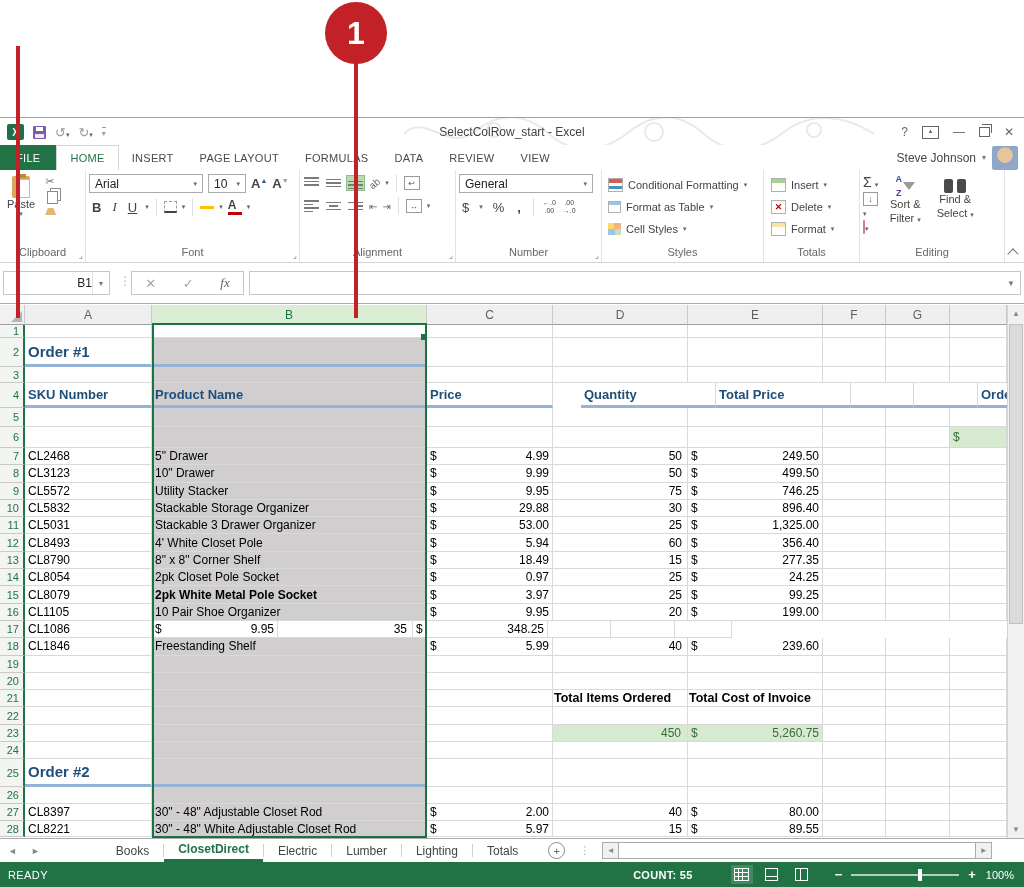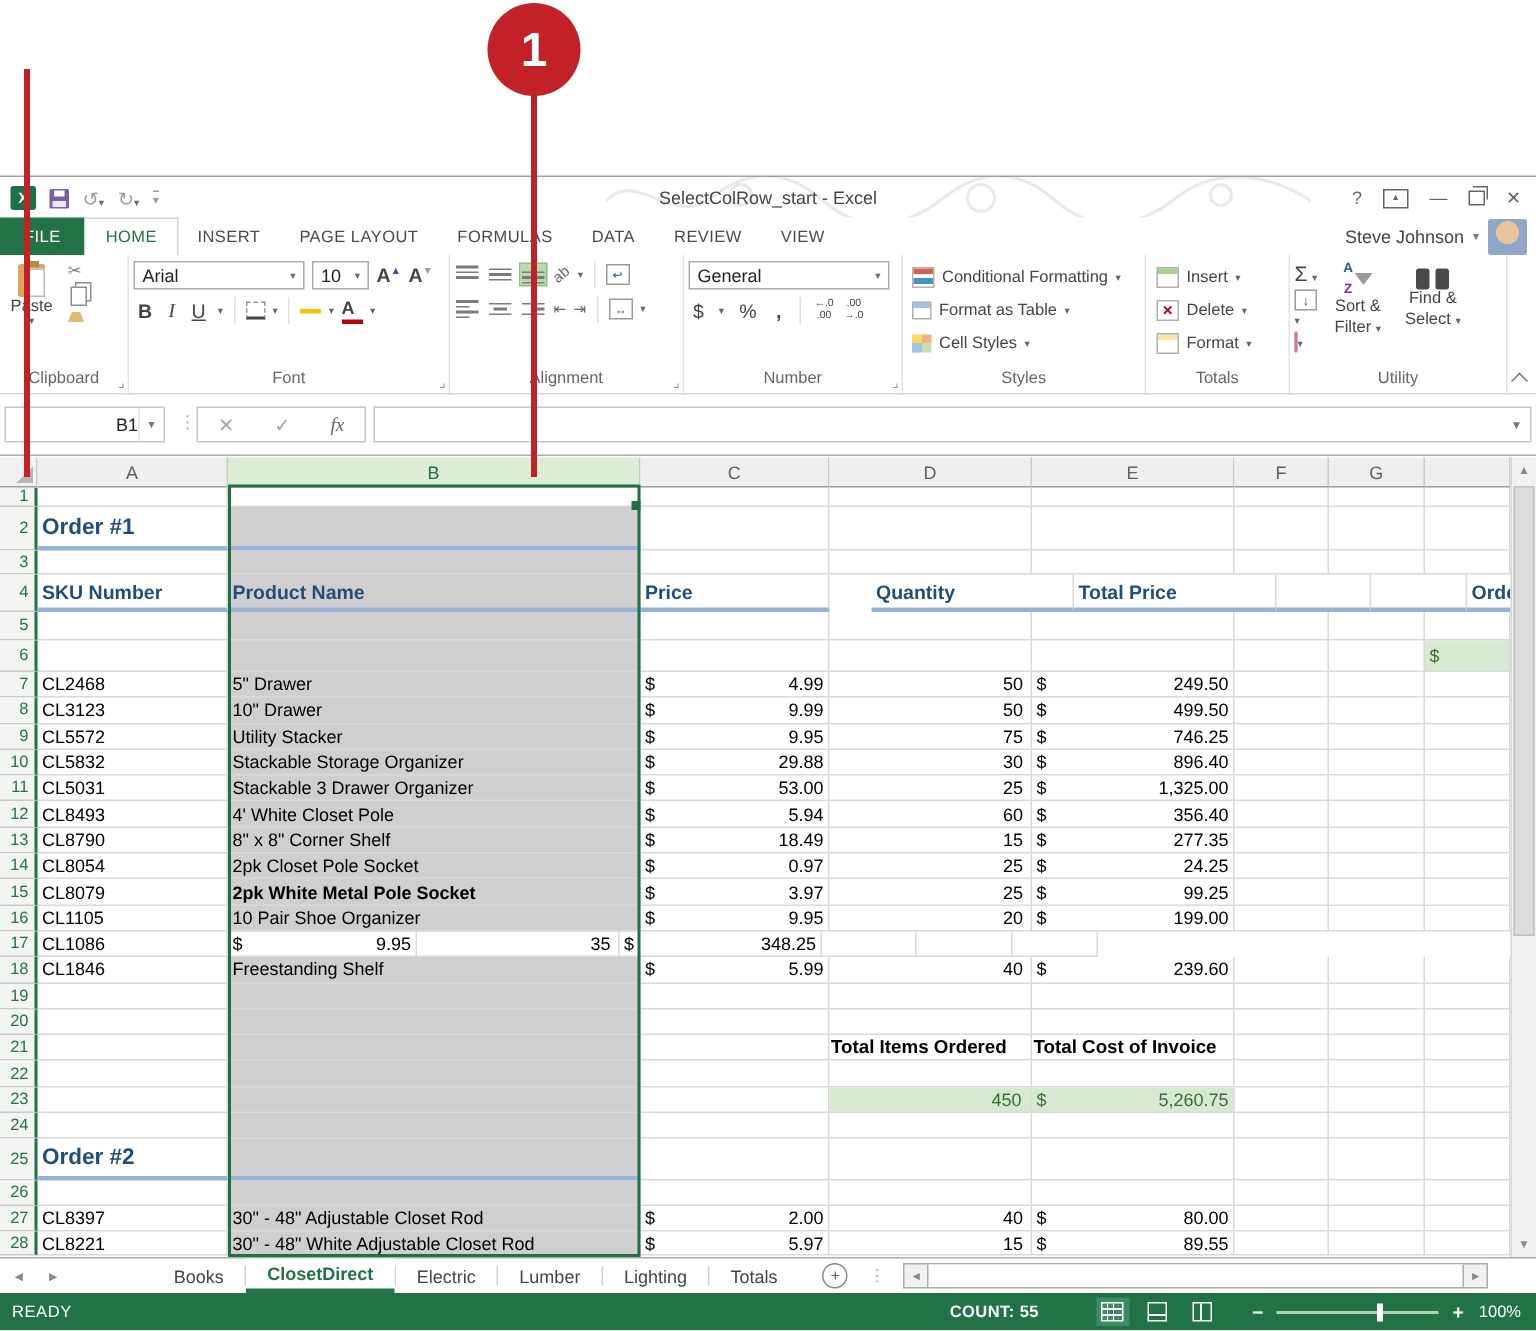--- a/index.html
+++ b/index.html
@@ -464,21 +464,21 @@
             <span><span class="a">A</span><br><span class="z">Z</span></span>
               <span class="funnel"></span>
             </span>
           <span><span>Sort &amp; Filter</span> <span class="caret">▾</span></span>
         </div>
         <div class="bigbtn">
           <span class="binoc"></span>
           <span><span>Find &amp; Select</span> <span class="caret">▾</span></span>
         </div>
       </div>
-      <div class="rg-foot"><span>Utility</span></div>
+      <div class="rg-foot"><span>Editing</span></div>
     </div>
 
     <div class="rgroup g-min">
       <span class="collapse-ic"></span>
     </div>
   </div>
 
   <div class="fxrow">
     <div class="namebox">
       <span class="nb-txt">B1</span>

